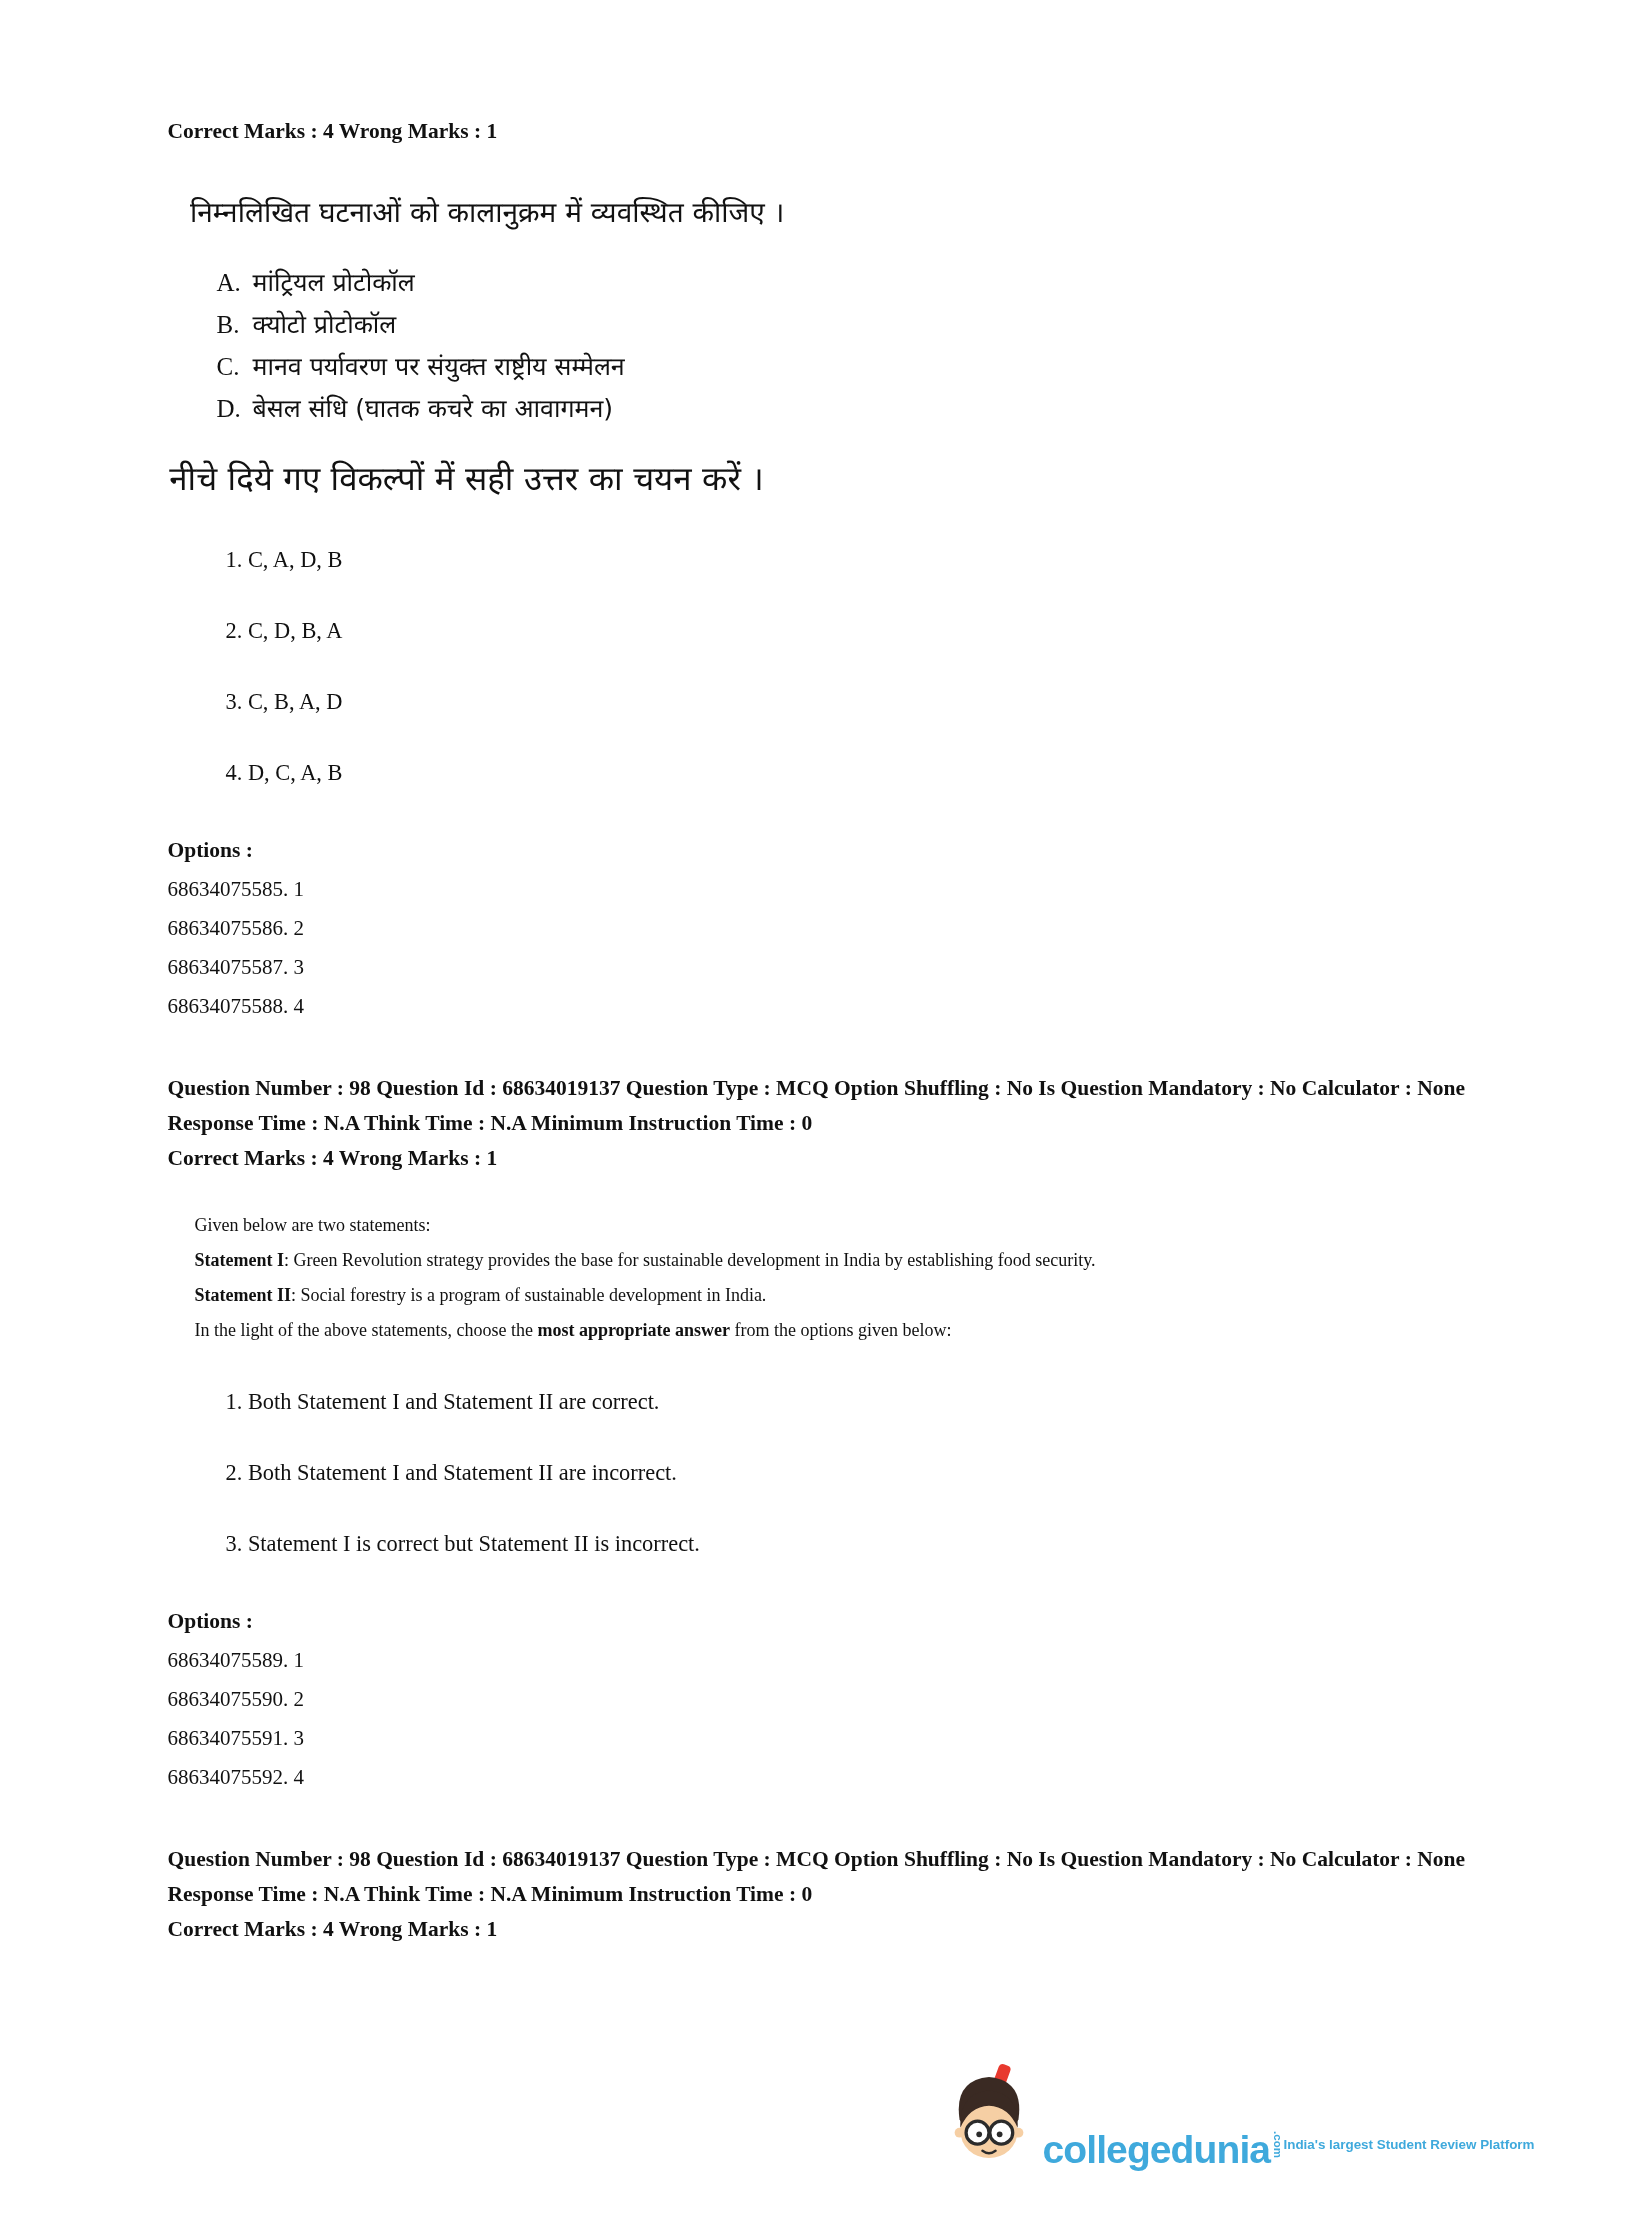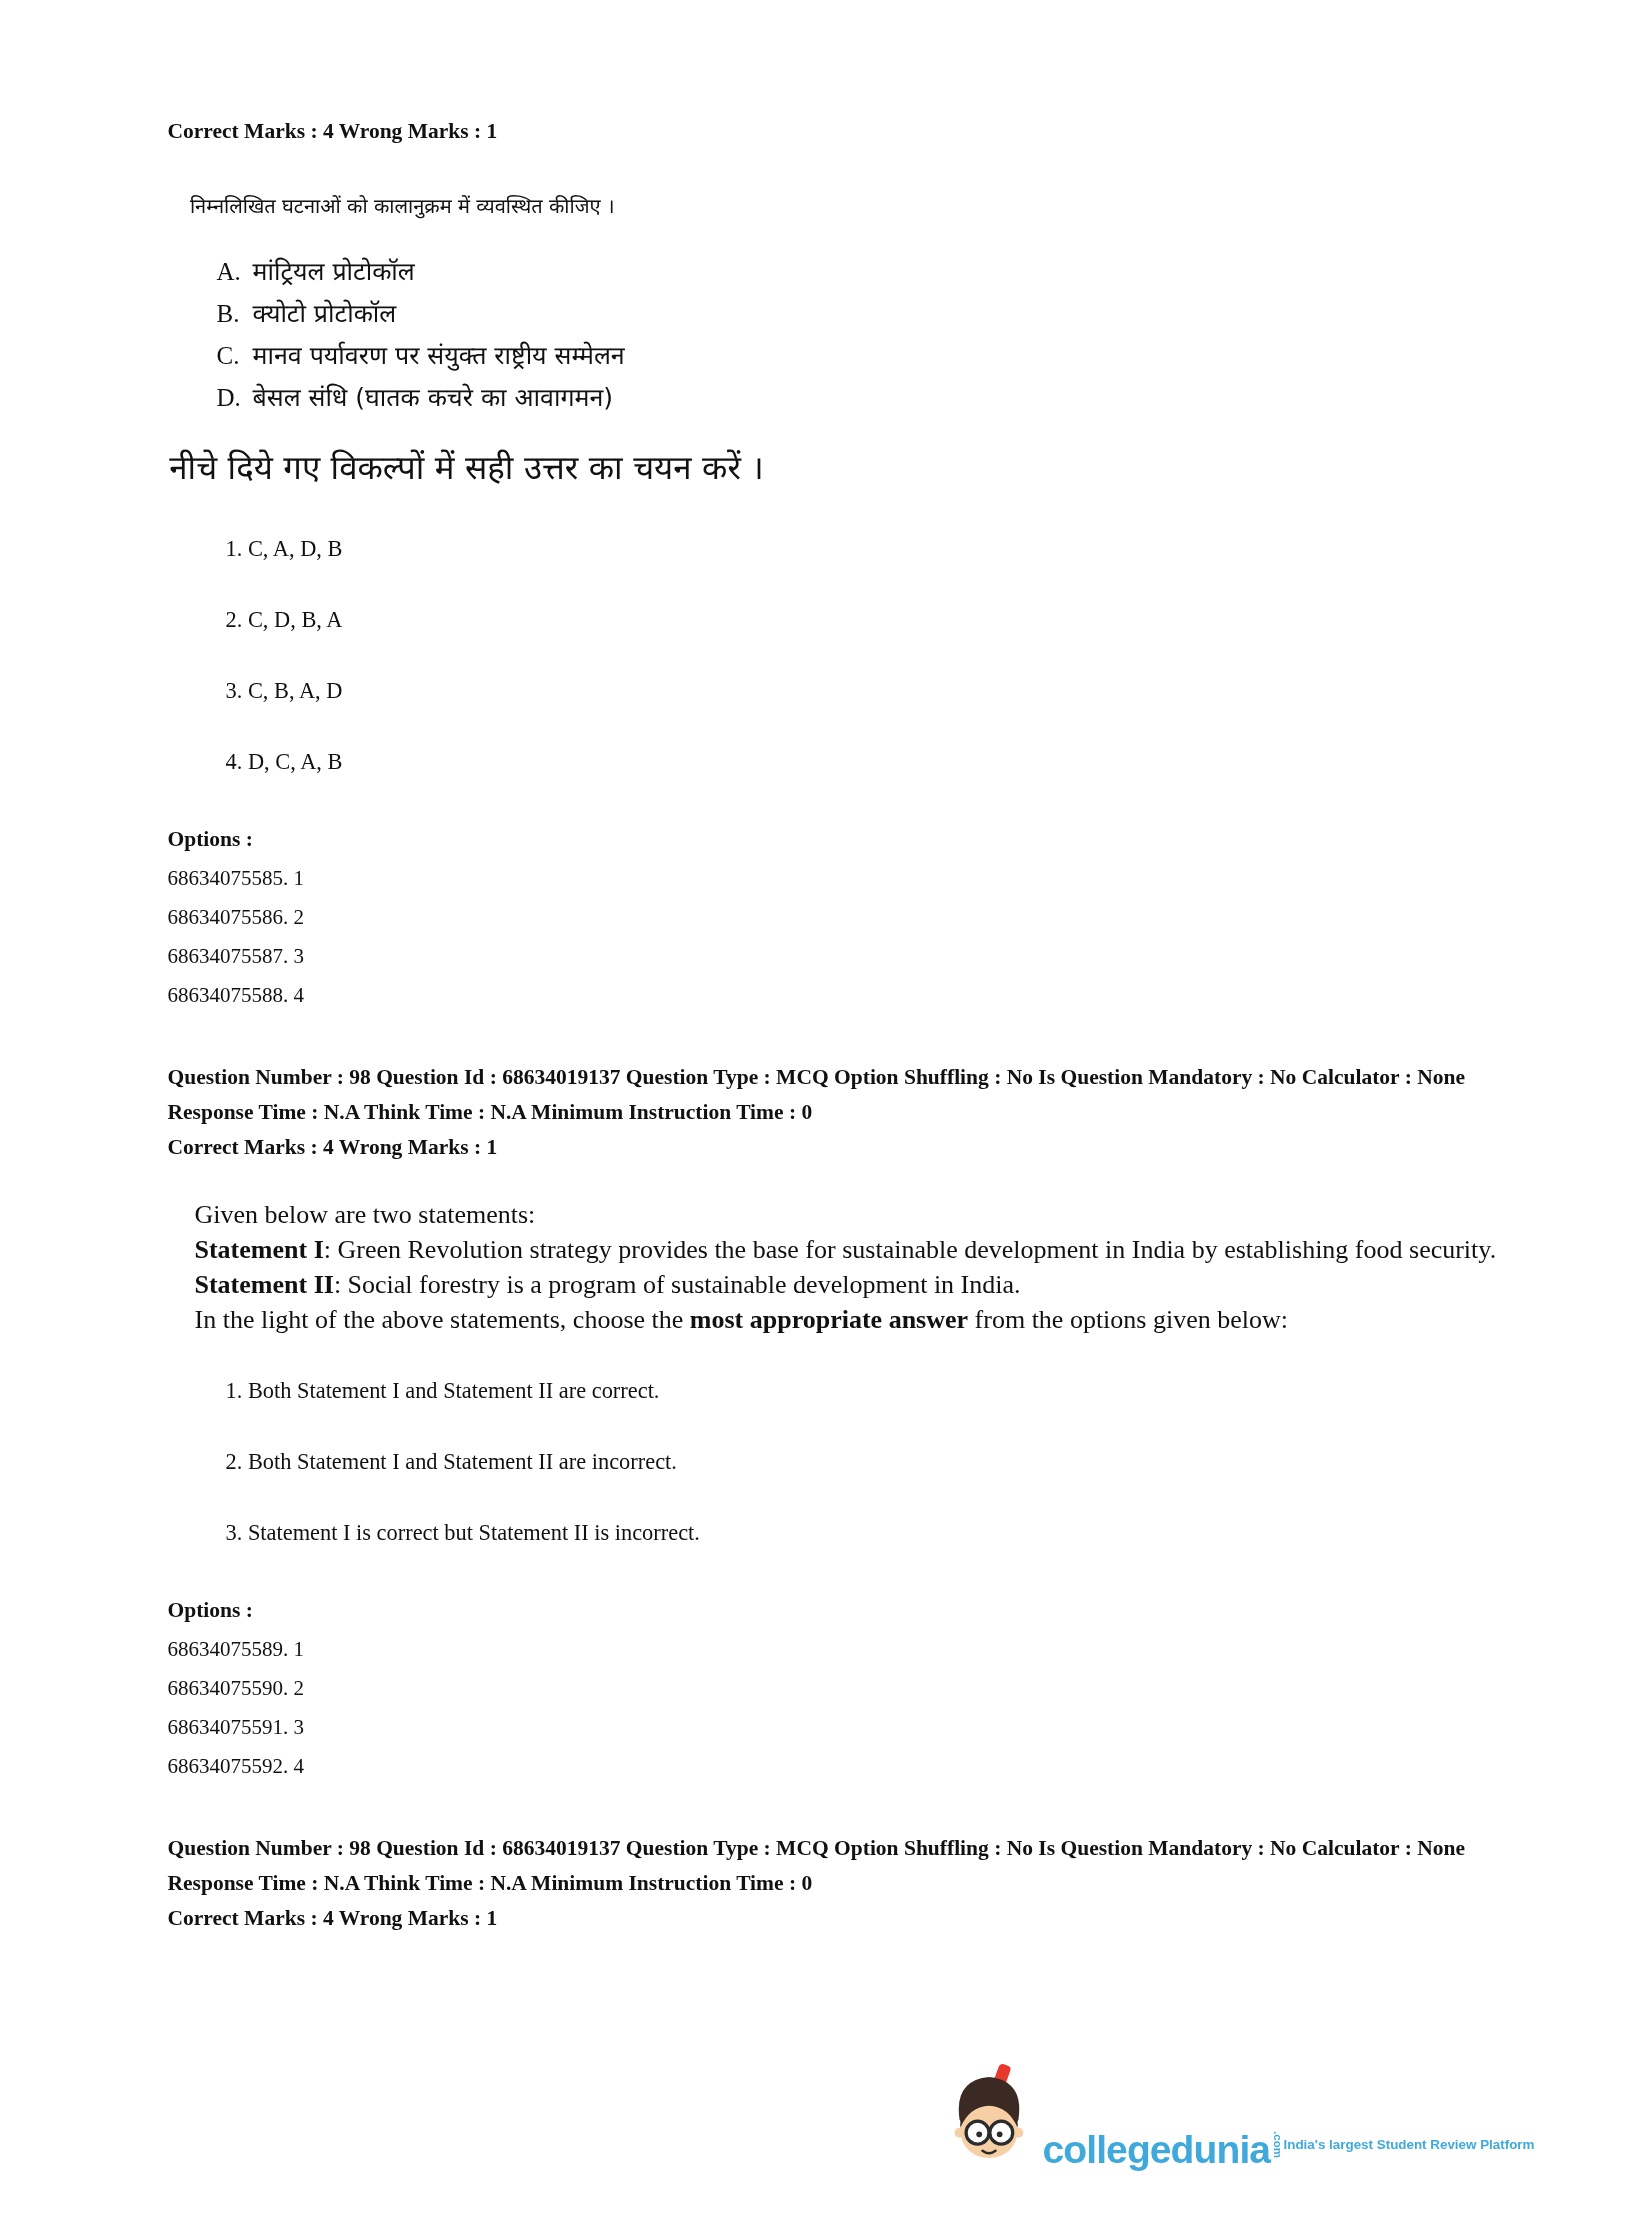--- a/index.html
+++ b/index.html
@@ -22,21 +22,21 @@
   }
   .bold{font-weight:bold;}
   .marks-line{
     font-size:21.5px;
     font-weight:bold;
     margin-bottom:48px;
   }
   
   .hindi{font-family:"DejaVu Sans", sans-serif;}
   .hindi-prompt{
-    font-size:20px;
+    font-size:28px;
     margin-left:22.4px;
     margin-bottom:32px;
   }
   .hindi-items{
     margin-left:49px;
     margin-bottom:25px;
   }
   .hindi-item{
     font-size:25px;
     line-height:42px;
@@ -77,21 +77,21 @@
   }
   .meta-marks{
     font-size:21.5px;
     font-weight:bold;
     line-height:35px;
   }
   .eng-block{
     margin-top:32px;
     margin-left:27px;
     margin-bottom:41px;
-    font-size:26px;
+    font-size:18px;
     line-height:35px;
     max-width:1361px;
   }
   
   .logo{
     position:absolute;
     right:36px;
     bottom:47px;
     display:flex;
     align-items:flex-end;

